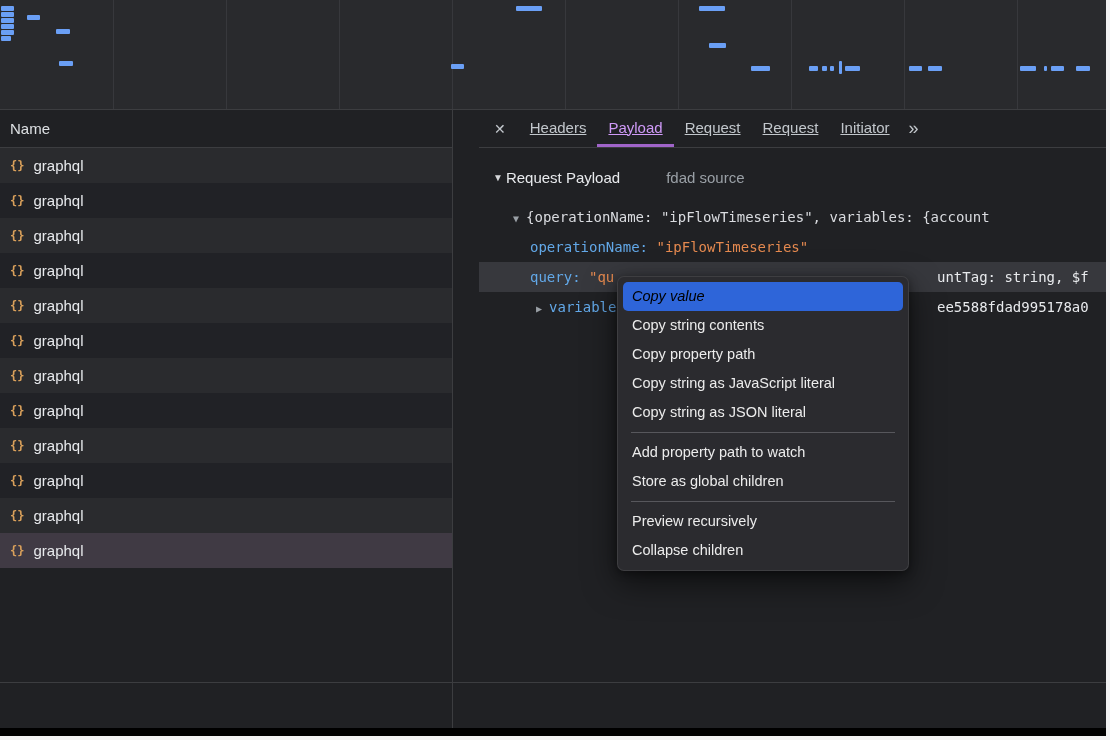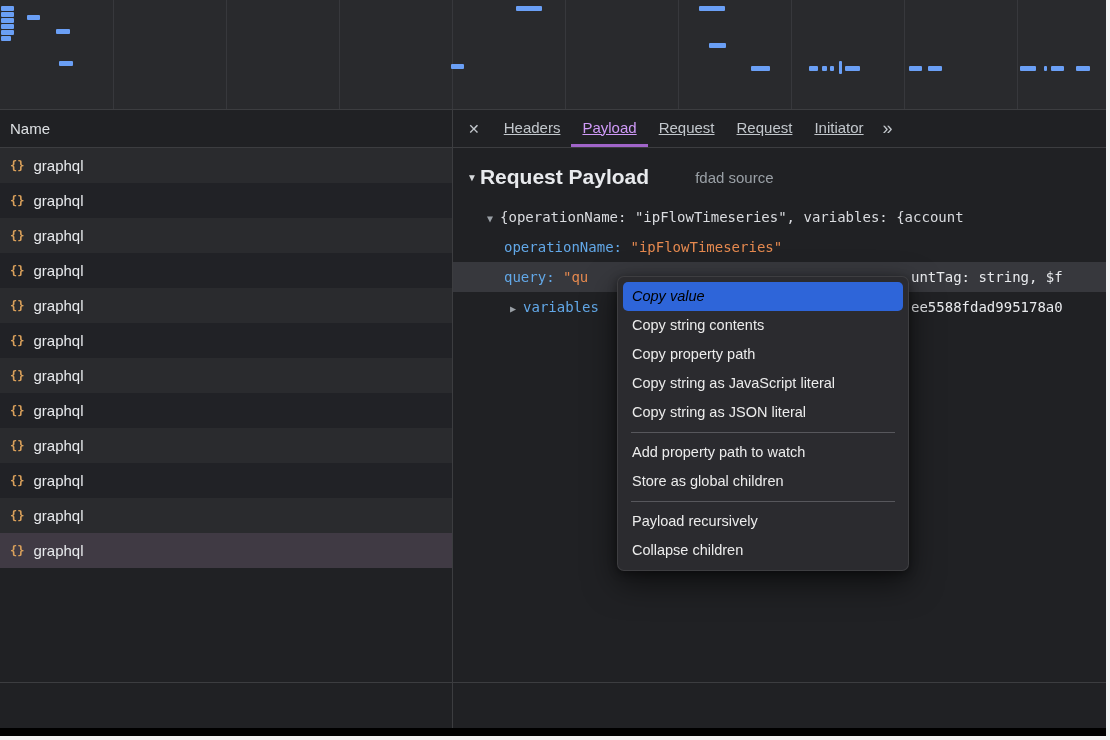--- a/index.html
+++ b/index.html
@@ -7,21 +7,21 @@
   .app{position:relative;width:1106px;height:736px;background:var(--bg,#202124);
     overflow:hidden;user-select:none;}
 
   
   .overview{position:absolute;top:0;left:0;width:100%;height:110px;box-sizing:border-box;
     background:var(--strip-bg,#292a2d);border-bottom:1px solid var(--panel-border,#3c3d40);}
   .gridline{position:absolute;top:0;bottom:0;width:1px;background:#37383c;}
   .bar{position:absolute;background:var(--bar,#6a9ff5);border-radius:1px;}
 
   
-  .main{position:absolute;top:110px;left:0;width:100%;height:618px;display:flex;}
+  .main{position:absolute;top:110px;left:0;width:100%;height:618px;display:flex;gap:26px;}
   .hline{position:absolute;left:0;right:0;top:572px;height:1px;background:var(--panel-border,#3c3d40);z-index:3;}
 
   .left{width:453px;box-sizing:border-box;border-right:1px solid var(--panel-border,#3c3d40);
     display:flex;flex-direction:column;}
   .name-header{height:38px;box-sizing:border-box;border-bottom:1px solid var(--panel-border,#3c3d40);
     display:flex;align-items:center;padding-left:10px;color:#dde0e3;font-size:15px;}
   .req-row{height:35px;display:flex;align-items:center;padding-left:10px;gap:9px;
     font-size:15px;color:var(--text,#e8eaed);background:var(--row-even,#2a2b2e);}
   .req-row.alt{background:var(--row-odd,#212226);}
   .req-row.selected{background:var(--row-selected,#403a44);}
@@ -33,21 +33,21 @@
     display:flex;align-items:stretch;color:#c2c7cc;font-size:15px;}
   .close{align-self:center;margin:0 13px 0 15px;font-size:14px;}
   #tabs{display:flex;align-items:stretch;}
   .tab{display:flex;align-items:center;padding:0 11px;border-bottom:3px solid transparent;box-sizing:border-box;text-decoration:underline;}
   .tab.selected{color:var(--tab-selected,#cf9af7);border-bottom-color:var(--tab-underline,#a064c9);}
   .overflow{align-self:center;margin-left:8px;font-size:18px;}
 
   .payload-panel{padding-top:16px;}
   .section-header{display:flex;align-items:center;padding-left:14px;height:26px;}
   .sh-caret{font-size:10px;color:#d5d7da;margin-right:3px;}
-  .sh-title{font-weight:bold;font-size:21px;color:var(--text,#e8eaed);}
+  .sh-title{font-weight:normal;font-size:15px;color:var(--text,#e8eaed);}
   .view-source{margin-left:46px;color:var(--muted,#9aa0a6);font-size:15px;}
 
   .tree{margin-top:12px;font-family:"DejaVu Sans Mono",monospace;font-size:14px;}
   .tree-line{height:30px;line-height:30px;white-space:nowrap;position:relative;overflow:hidden;}
   .tree-line .caret{font-size:10px;color:var(--muted,#9aa0a6);margin-right:7px;}
   .root{padding-left:34px;color:#dadce0;}
   .child{padding-left:51px;}
   .child2{padding-left:57px;}
   .key{color:var(--key,#62a8e8);text-align:center;}
   .str{color:var(--string,#e5894f);}
@@ -210,18 +210,18 @@
   <div class="context-menu" id="menu">
       <div class="menu-item highlighted">Copy value</div>
       <div class="menu-item">Copy string contents</div>
       <div class="menu-item">Copy property path</div>
       <div class="menu-item">Copy string as JavaScript literal</div>
       <div class="menu-item">Copy string as JSON literal</div>
       <div class="menu-sep"></div>
       <div class="menu-item">Add property path to watch</div>
       <div class="menu-item">Store as global children</div>
       <div class="menu-sep"></div>
-      <div class="menu-item">Payload recursively</div>
+      <div class="menu-item">Preview recursively</div>
       <div class="menu-item">Collapse children</div>
     </div>
 
   <div class="black-strip"></div>
 </div>
 
 </body></html>

